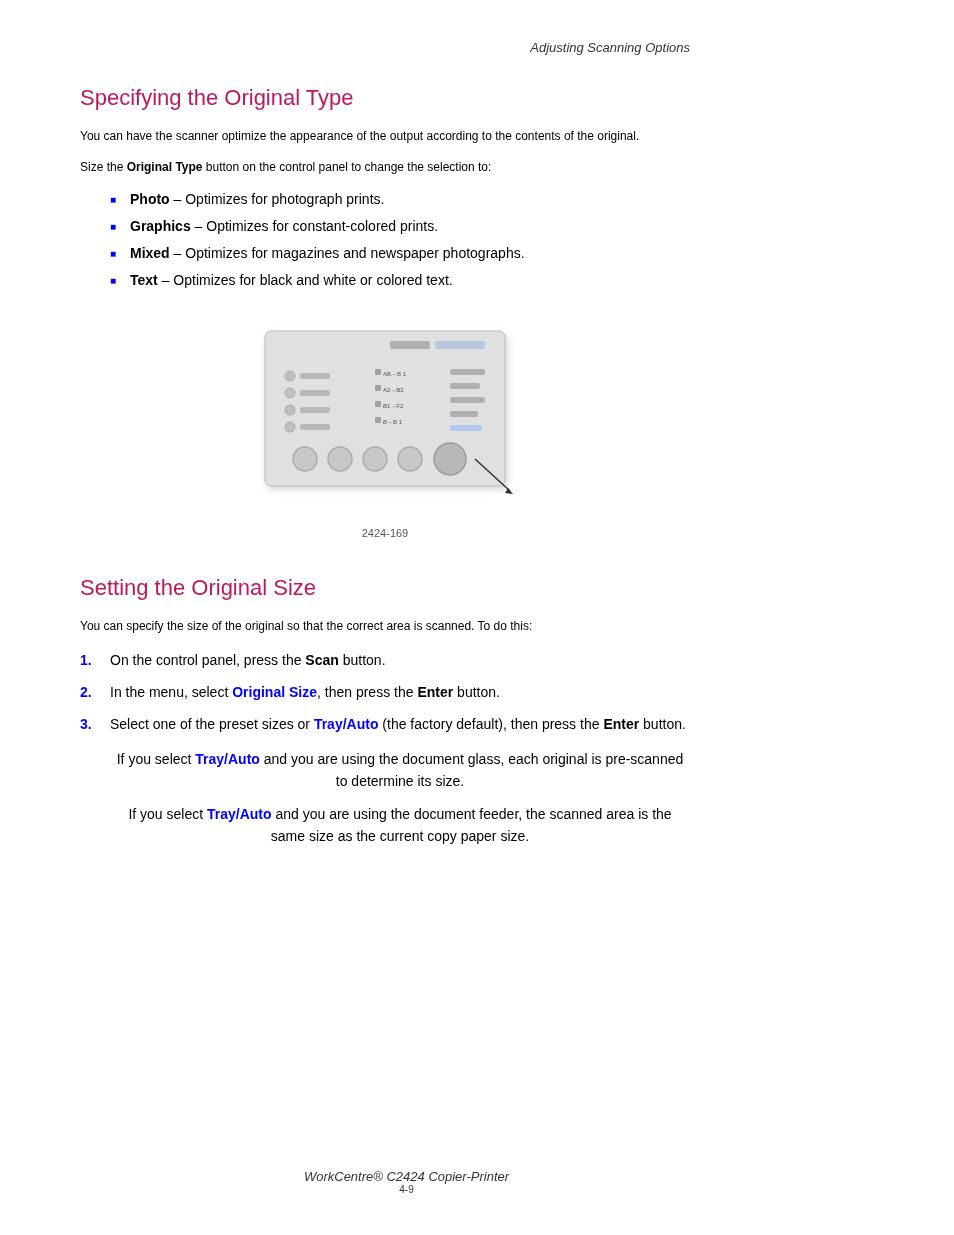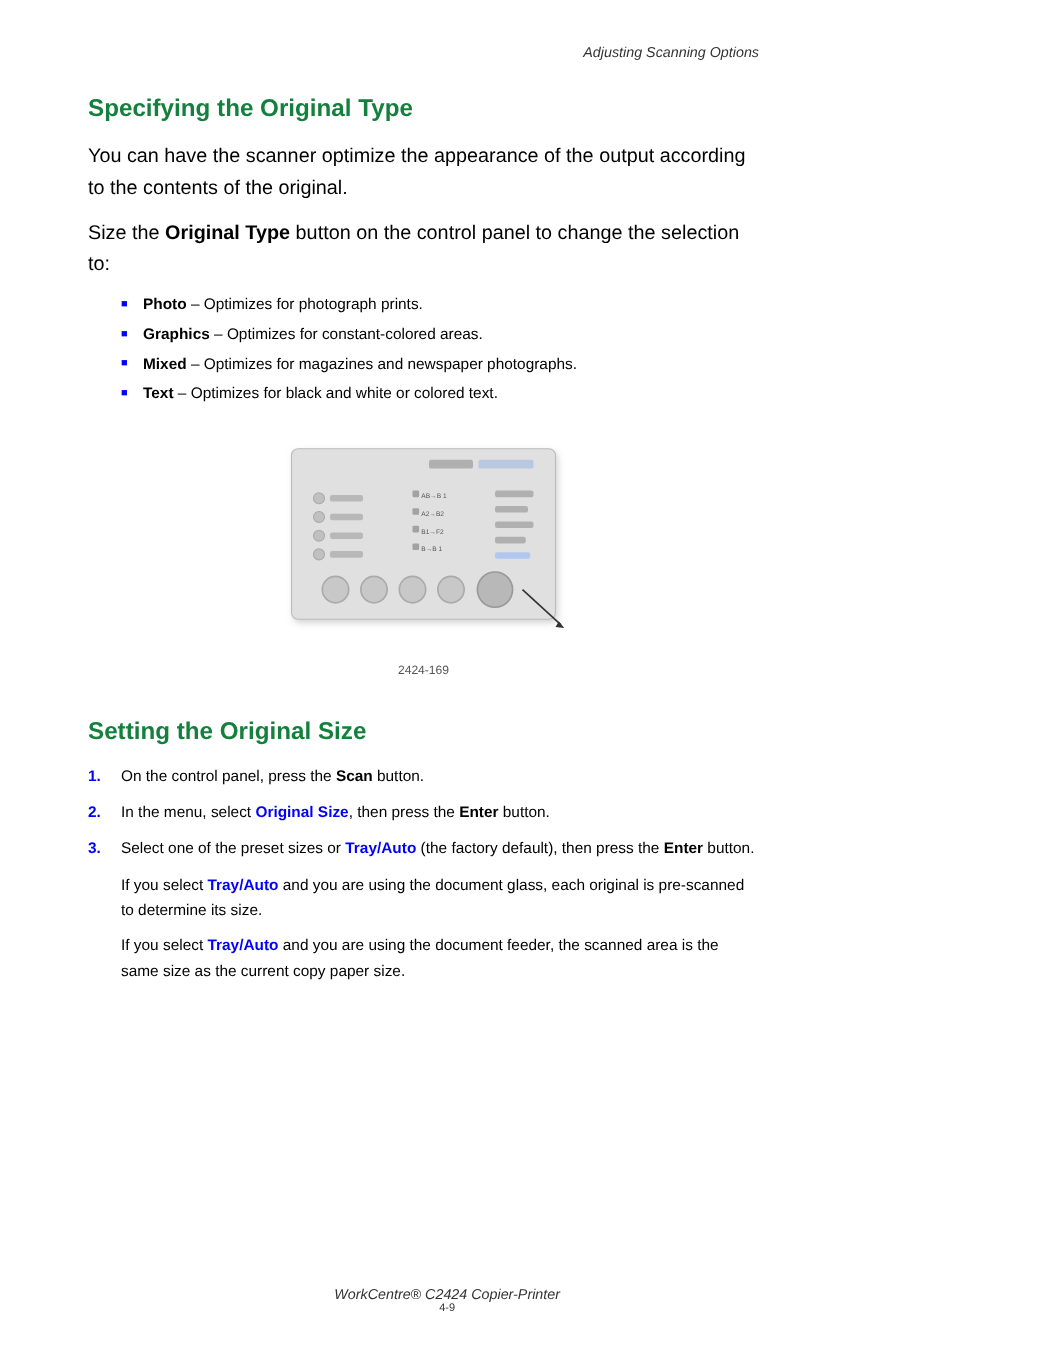--- a/index.html
+++ b/index.html
@@ -24,27 +24,27 @@
     .header-right {
       text-align: right;
       font-style: italic;
       font-size: 13px;
       color: #333;
       margin-bottom: 30px;
     }
 
     .section-title {
       font-size: 22px;
-      font-weight: bold;
-      color: #15803d;
+      font-weight: normal;
+      color: #be185d;
       margin-bottom: 16px;
     }
 
     .body-text {
-      font-size: 18px;
+      font-size: 12px;
       line-height: 1.6;
       color: #000;
       margin-bottom: 12px;
     }
 
     .bullet-list {
       list-style: none;
       margin: 12px 0 12px 30px;
     }
 
@@ -97,20 +97,21 @@
       font-weight: bold;
       color: #0000ff;
       min-width: 18px;
       flex-shrink: 0;
     }
 
     .note-para {
       margin: 10px 0 10px 30px;
       font-size: 14px;
       line-height: 1.6;
+      text-align: center;
     }
 
     .footer {
       position: absolute;
       bottom: 40px;
       left: 0;
       right: 0;
       text-align: center;
       margin-left: 43px;
     }
@@ -150,21 +151,21 @@
 
     <p class="body-text">
       <span>Size the </span><span class="bold">Original Type</span><span> button on the control panel to change the selection to:</span>
     </p>
 
     <ul class="bullet-list">
       <li>
         <span class="bold">Photo</span><span> – Optimizes for photograph prints.</span>
       </li>
       <li>
-        <span class="bold">Graphics</span><span> – Optimizes for constant-colored areas.</span>
+        <span class="bold">Graphics</span><span> – Optimizes for constant-colored prints.</span>
       </li>
       <li>
         <span class="bold">Mixed</span><span> – Optimizes for magazines and newspaper photographs.</span>
       </li>
       <li>
         <span class="bold">Text</span><span> – Optimizes for black and white or colored text.</span>
       </li>
     </ul>
 
     <div class="panel-svg-container">
@@ -218,20 +219,21 @@
         <polygon points="273,177 278,183 270,182" fill="#333"></polygon>
       </svg>
     </div>
 
     <p class="figure-caption">2424-169</p>
   </div>
 
   <div class="section section-gap">
     <h2 class="section-title">Setting the Original Size</h2>
 
+    <p class="body-text">You can specify the size of the original so that the correct area is scanned. To do this:</p>
 
     <ol class="numbered-list">
 
       <li>
         <span class="num-label bold">1.</span>
         <span>On the control panel, press the <span class="bold">Scan</span> button.</span>
       </li>
 
       <li>
         <span class="num-label bold">2.</span>

